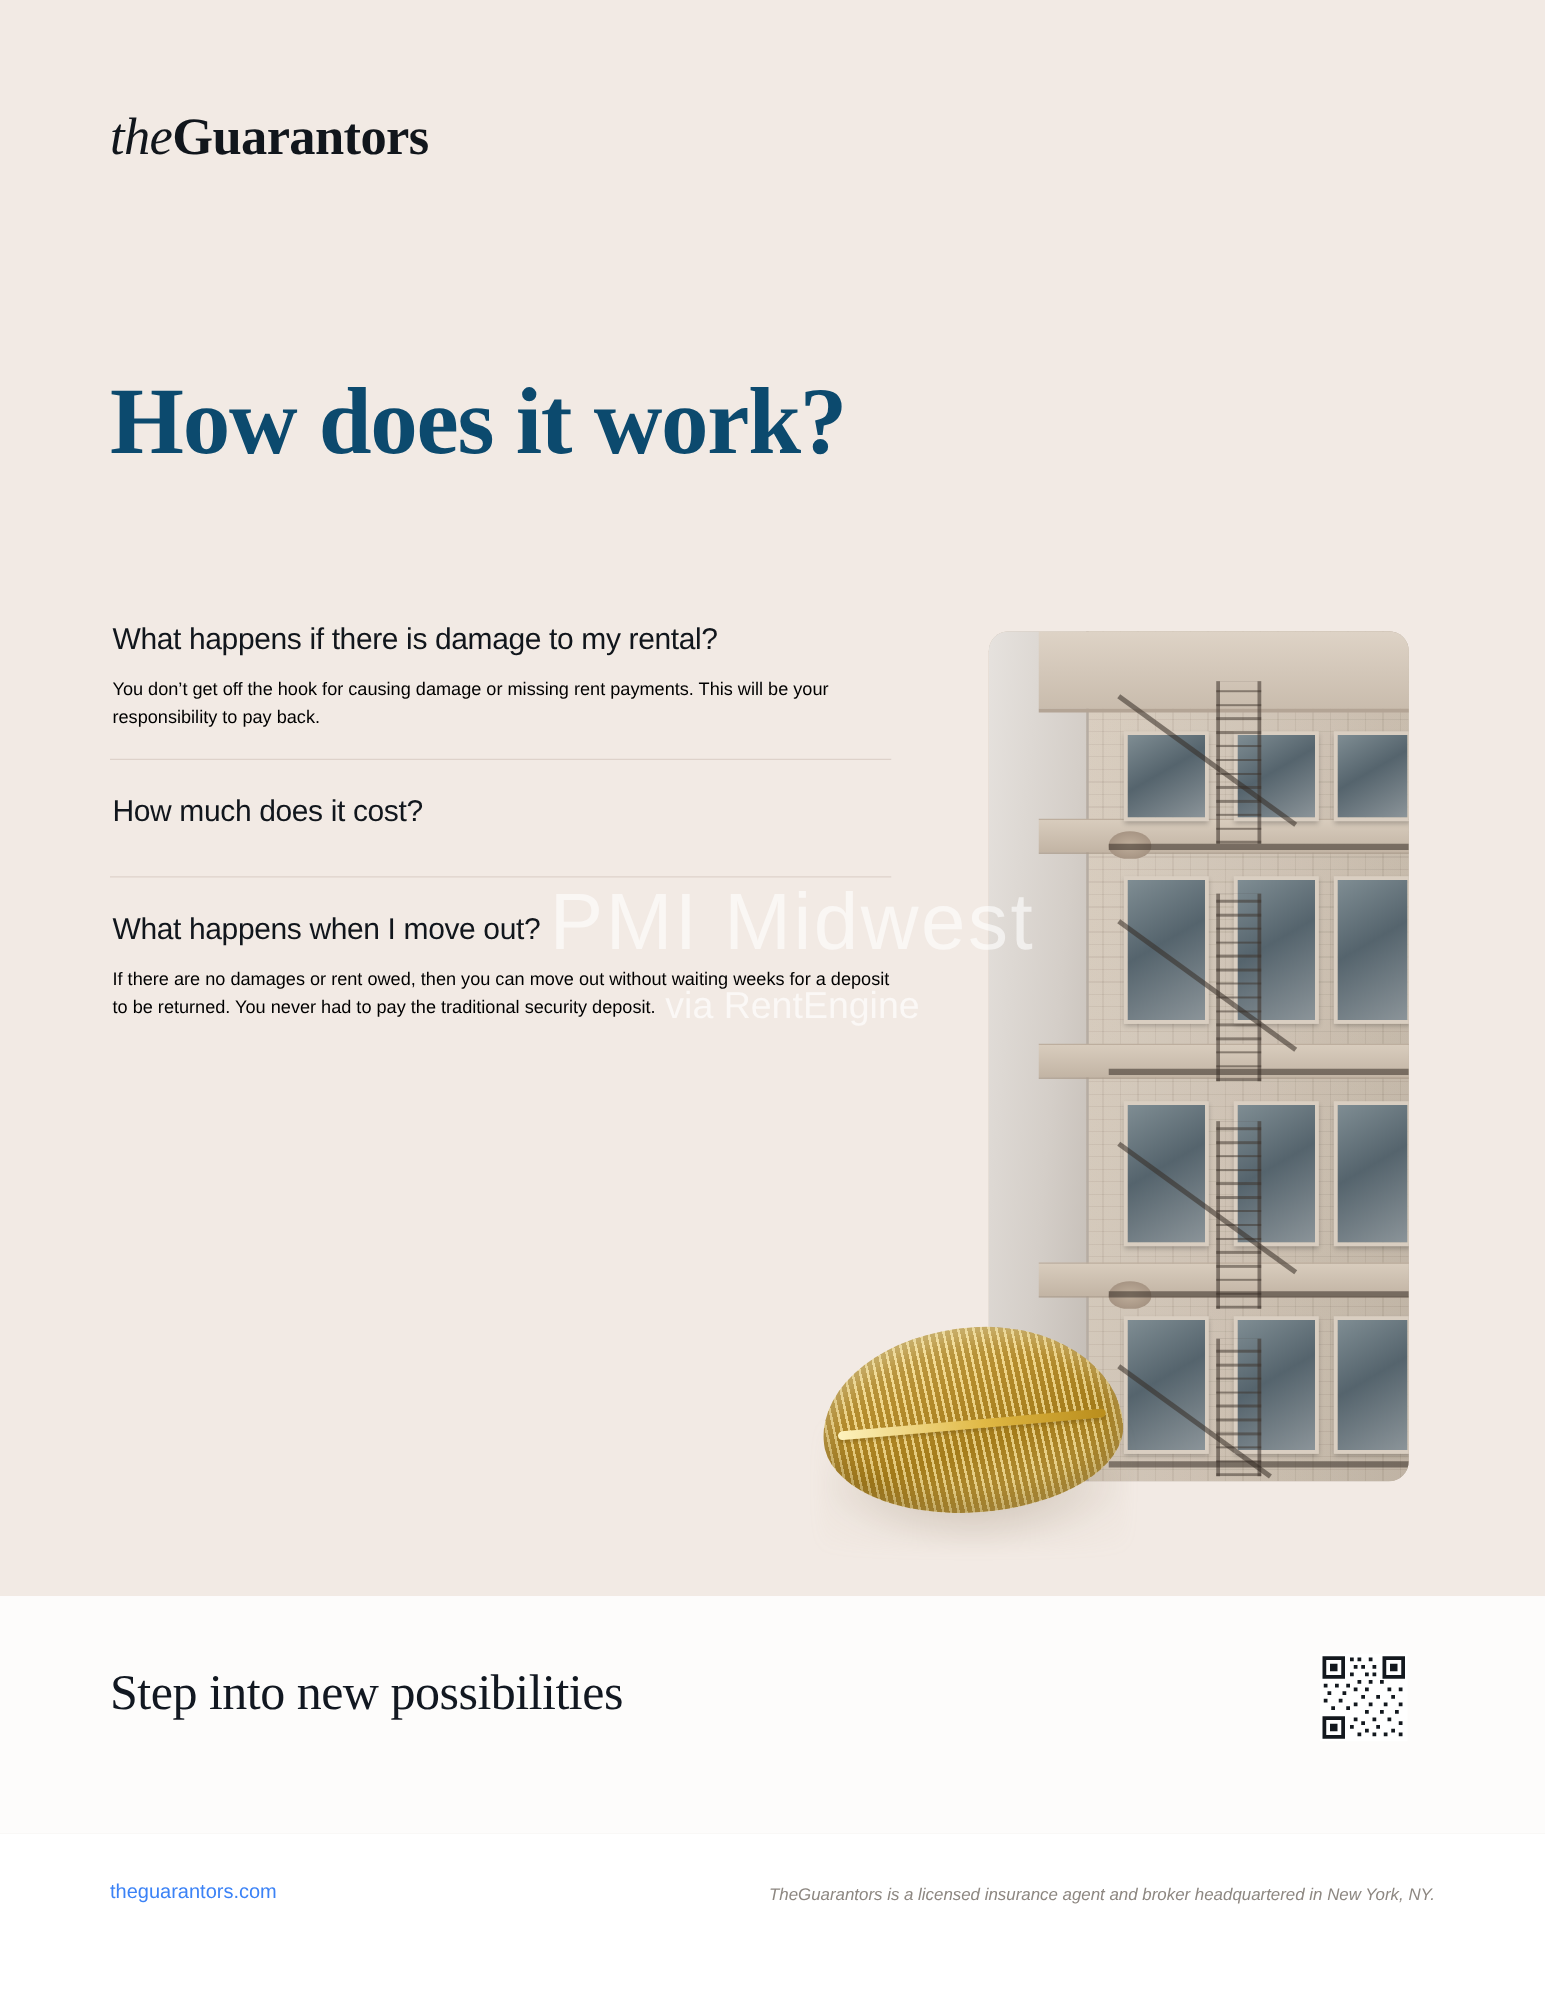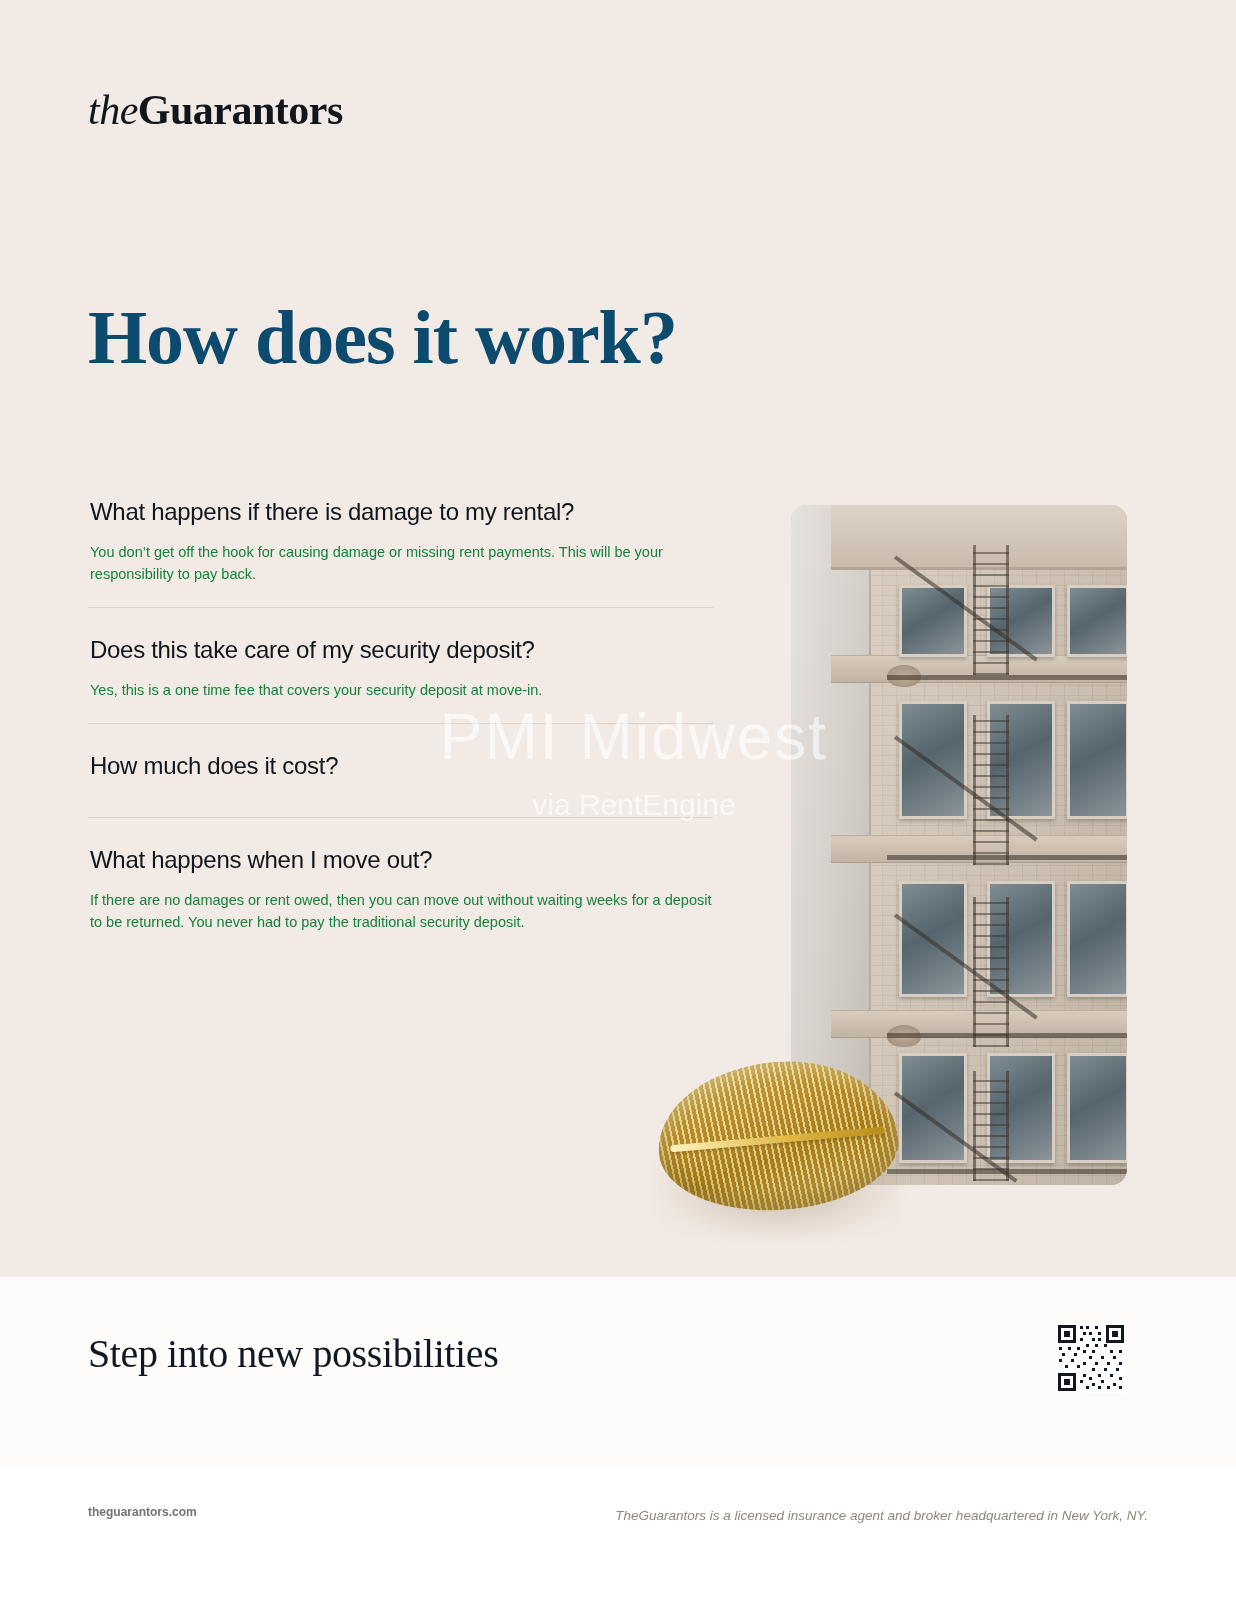--- a/index.html
+++ b/index.html
@@ -80,21 +80,21 @@
     font-size: 24px;
     line-height: 30px;
     color: #11161c;
     font-weight: 400;
     letter-spacing: -0.3px;
     margin: 0 0 14px 2px;
   }
   .faq-a {
     font-size: 14.5px;
     line-height: 22px;
-    color: #15803d;
+    color: #000000;
     margin: 0 0 0 2px;
     max-width: 625px;
   }
   
   .photo {
     position: absolute;
     left: 791px;
     top: 505px;
     width: 336px;
     height: 680px;
@@ -257,23 +257,22 @@
     left: 0;
     top: 1467px;
     width: 1236px;
     height: 133px;
     background: #ffffff;
   }
   .footer-url {
     position: absolute;
     left: 88px;
     top: 38px;
-    font-size: 12px;
-    color: #737373;
-    font-weight: bold;
+    font-size: 16px;
+    color: #3b82f6;
   }
   .footer-legal {
     position: absolute;
     right: 88px;
     top: 41px;
     font-size: 13.5px;
     font-style: italic;
     color: #8d8781;
     text-align: right;
   }
@@ -286,24 +285,20 @@
   <div class="hero">
 
     <div class="logo"><span class="logo-the">the</span><span class="logo-name">Guarantors</span></div>
 
     <h1 class="headline">How does it work?</h1>
 
     <div class="faq-list">
       <div class="faq-item">
         <h2 class="faq-q">What happens if there is damage to my rental?</h2>
         <p class="faq-a">You don’t get off the hook for causing damage or missing rent payments. This will be your responsibility to pay back.</p>
-      </div>
-      <div class="faq-item">
-        <h2 class="faq-q">Does this take care of my security deposit?</h2>
-        <p class="faq-a">Yes, this is a one time fee that covers your security deposit at move-in.</p>
       </div>
       <div class="faq-item">
         <h2 class="faq-q">How much does it cost?</h2>
       </div>
       <div class="faq-item last">
         <h2 class="faq-q">What happens when I move out?</h2>
         <p class="faq-a">If there are no damages or rent owed, then you can move out without waiting weeks for a deposit to be returned. You never had to pay the traditional security deposit.</p>
       </div>
     </div>
 

